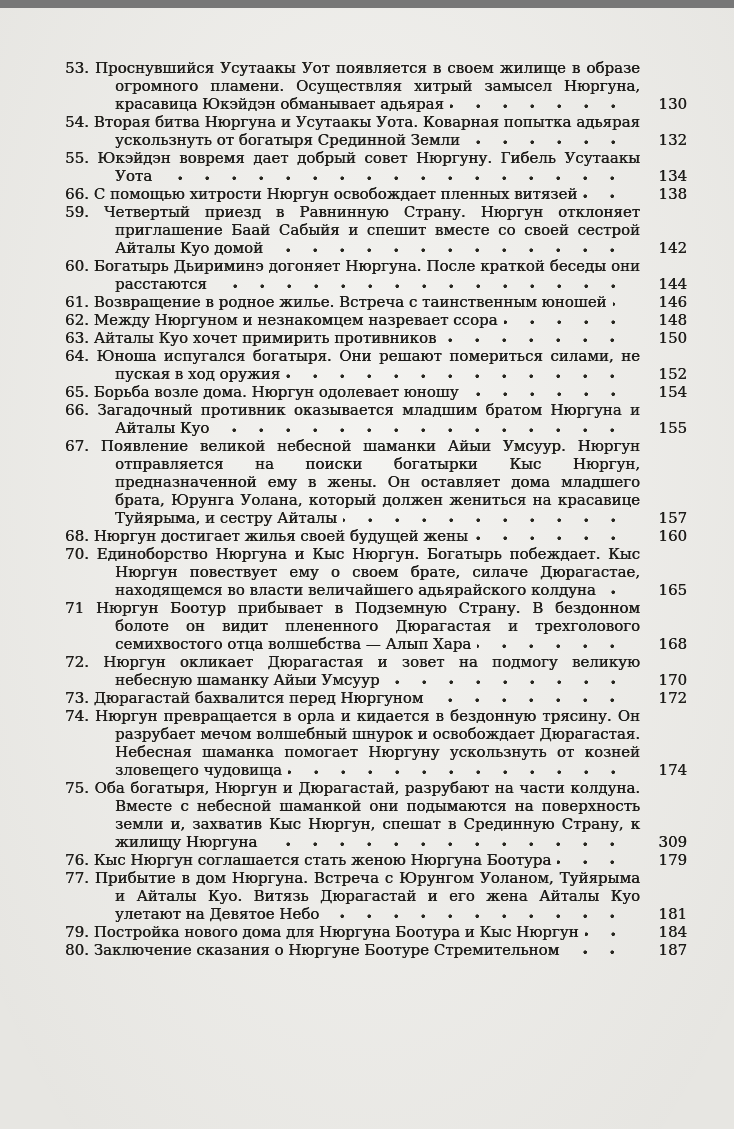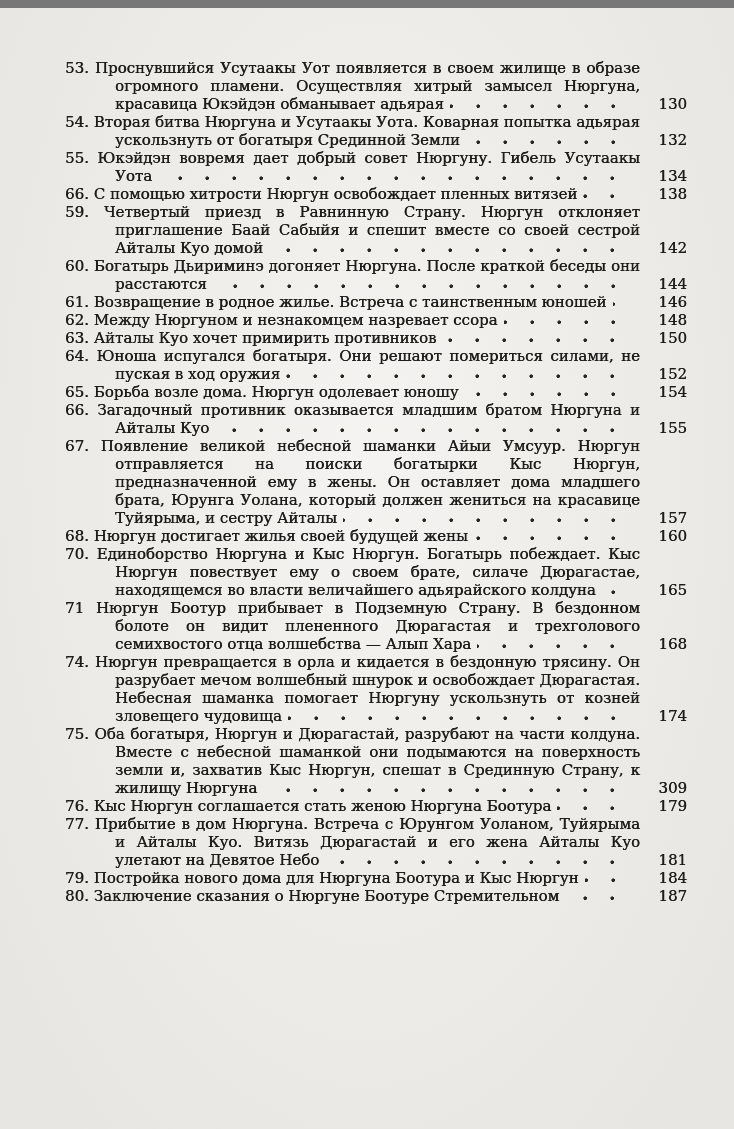--- a/index.html
+++ b/index.html
@@ -148,21 +148,31 @@
     <span class="body">Единоборство Нюргуна и Кыс Нюргун. Богатырь побеждает. Кыс Нюргун повествует ему о своем брате, силаче Дюрагастае, находящемся во власти величайшего адьярайского колдуна</span><span class="leader" style="width: 36px;"></span>
     <span class="pageno">165</span>
   </div>
 
   <div class="entry">
     <span class="num">71</span>
     <span class="body">Нюргун Боотур прибывает в Подземную Страну. В бездонном болоте он видит плененного Дюрагастая и трехголового семихвостого отца волшебства — Алып Хара</span><span class="leader" style="width: 160px;"></span>
     <span class="pageno">168</span>
   </div>
 
-
+  <div class="entry">
+    <span class="num">72.</span>
+    <span class="body">Нюргун окликает Дюрагастая и зовет на подмогу великую небесную шаманку Айыи Умсуур</span><span class="leader" style="width: 252px;"></span>
+    <span class="pageno">170</span>
+  </div>
+
+  <div class="entry">
+    <span class="num">73.</span>
+    <span class="body">Дюрагастай бахвалится перед Нюргуном</span><span class="leader" style="width: 208px;"></span>
+    <span class="pageno">172</span>
+  </div>
 
   <div class="entry">
     <span class="num">74.</span>
     <span class="body">Нюргун превращается в орла и кидается в бездонную трясину. Он разрубает мечом волшебный шнурок и освобождает Дюрагастая. Небесная шаманка помогает Нюргуну ускользнуть от козней зловещего чудовища</span><span class="leader" style="width: 350px;"></span>
     <span class="pageno">174</span>
   </div>
 
   <div class="entry">
     <span class="num">75.</span>
     <span class="body">Оба богатыря, Нюргун и Дюрагастай, разрубают на части колдуна. Вместе с небесной шаманкой они подымаются на поверхность земли и, захватив Кыс Нюргун, спешат в Срединную Страну, к жилищу Нюргуна</span><span class="leader" style="width: 374px;"></span>

